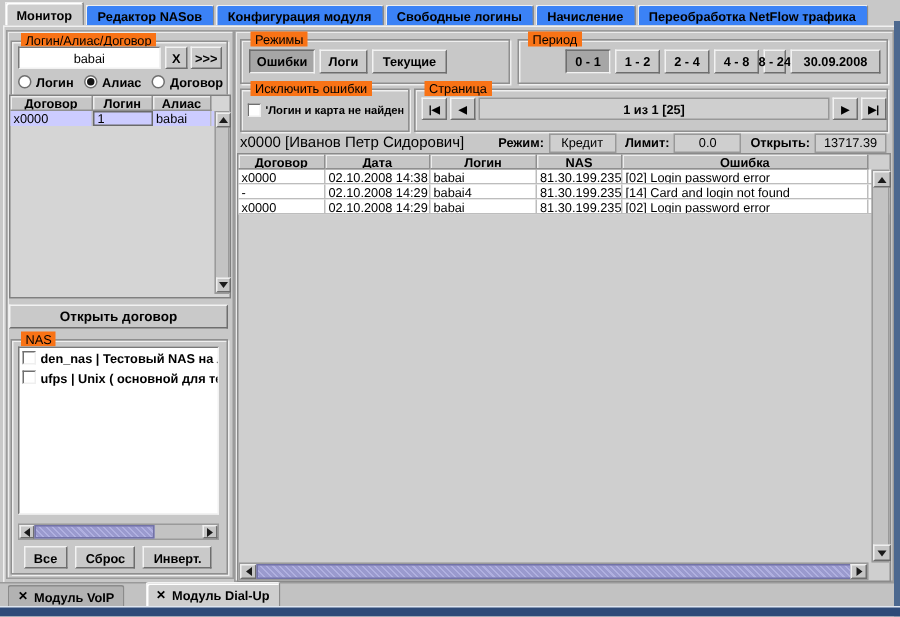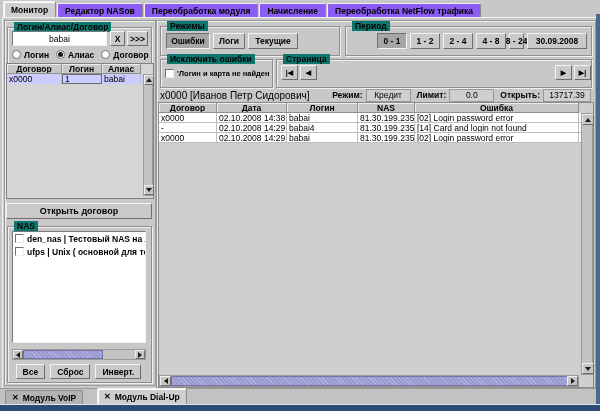--- a/index.html
+++ b/index.html
@@ -2,34 +2,34 @@
 <html><head>
 <meta charset="utf-8">
 <style>
   html,body{margin:0;padding:0;}
   body{width:600px;height:411px;overflow:hidden;background:#c8c8c8;
        font-family:"Liberation Sans", sans-serif;color:#000;}
   .abs{position:absolute;}
   .win{position:relative;width:600px;height:411px;background:#c8c8c8;}
   
   .toptabs{position:absolute;left:3px;top:2px;height:15px;display:flex;align-items:flex-end;}
-  .ttab{height:13px;background:#8b5cf6;border:1px solid #8b8b8b;border-bottom:none;
+  .ttab{height:13px;background:#3b82f6;border:1px solid #8b8b8b;border-bottom:none;
         border-top-color:#efefef;border-left-color:#efefef;
         padding:0 7px;font-size:8.5px;font-weight:bold;display:flex;align-items:center;
         white-space:nowrap;margin-right:1px;border-radius:2px 2px 0 0;}
   .ttab.active{height:15px;background:#cecece;box-shadow:inset 1px 1px 0 #fff;}
   
   .content{position:absolute;left:2px;top:17px;width:594px;height:371px;background:#c8c8c8;
            border:1px solid;border-color:#f0f0f0 #6f6f6f #6f6f6f #f0f0f0;}
   .panelframe{border:1px solid #9b9b9b;box-shadow:inset 1px 1px 0 rgba(255,255,255,.65);}
   
   .group{position:absolute;border:1px solid #8f8f8f;
          box-shadow:inset 1px 1px 0 rgba(255,255,255,.7),1px 1px 0 rgba(255,255,255,.7);}
-  .gtitle{position:absolute;top:-6px;left:6px;background:#0f766e;padding:0 3px;
-          font-size:8.5px;font-weight:bold;white-space:nowrap;line-height:10px;}
+  .gtitle{position:absolute;top:-6px;left:6px;background:#f97316;padding:0 3px;
+          font-size:8.5px;font-weight:normal;white-space:nowrap;line-height:10px;}
   
   .btn{background:#c9c9c9;border:1px solid;border-color:#f2f2f2 #6e6e6e #6e6e6e #f2f2f2;
        font-size:8.5px;font-weight:bold;display:flex;align-items:center;justify-content:center;
        white-space:nowrap;cursor:default;box-sizing:border-box;}
   .btn.pressed{background:#a6a6a6;border-color:#6e6e6e #f2f2f2 #f2f2f2 #6e6e6e;}
   .sunken{border:1px solid;border-color:#787878 #f2f2f2 #f2f2f2 #787878;background:#fff;box-sizing:border-box;}
   .flatfield{border:1px solid #989898;background:#cfcfcf;box-sizing:border-box;
              font-size:8.5px;display:flex;align-items:center;justify-content:center;}
   
   .th{background:#c6c6c6;border-right:1px solid #8f8f8f;border-bottom:1px solid #8f8f8f;
@@ -68,21 +68,24 @@
 <div class="win">
 
   <div class="toptabs">
     <div class="ttab active">
         <span>Монитор</span>
       </div>
     <div class="ttab">
         <span>Редактор NASов</span>
       </div>
     <div class="ttab">
-        <span>Переобработка модуля</span>
+        <span>Конфигурация модуля</span>
+      </div>
+    <div class="ttab">
+        <span>Свободные логины</span>
       </div>
     <div class="ttab">
         <span>Начисление</span>
       </div>
     <div class="ttab">
         <span>Переобработка NetFlow трафика</span>
       </div>
   </div>
 
   <div class="content"></div>
@@ -218,20 +221,23 @@
   </div>
 
   <div class="group" style="left:276px;top:59px;width:314px;height:27px;">
     <span class="gtitle">Страница</span>
   </div>
   <div class="abs btn" style="left:281px;top:65px;width:17px;height:15px;font-size:7px;">
       <span>|◀</span>
     </div>
   <div class="abs btn" style="left:300px;top:65px;width:17px;height:15px;font-size:7px;">
       <span>◀</span>
+    </div>
+  <div class="abs flatfield" style="left:319px;top:65px;width:234px;height:15px;font-weight:bold;">
+      <span>1 из 1 [25]</span>
     </div>
   <div class="abs btn" style="left:555px;top:65px;width:17px;height:15px;font-size:7px;">
       <span>▶</span>
     </div>
   <div class="abs btn" style="left:574px;top:65px;width:17px;height:15px;font-size:7px;">
       <span>▶|</span>
     </div>
 
   <div class="abs" style="left:160px;top:88px;width:431px;height:14px;display:flex;align-items:center;">
     <span style="font-size:10px;">x0000 [Иванов Петр Сидорович]</span>

